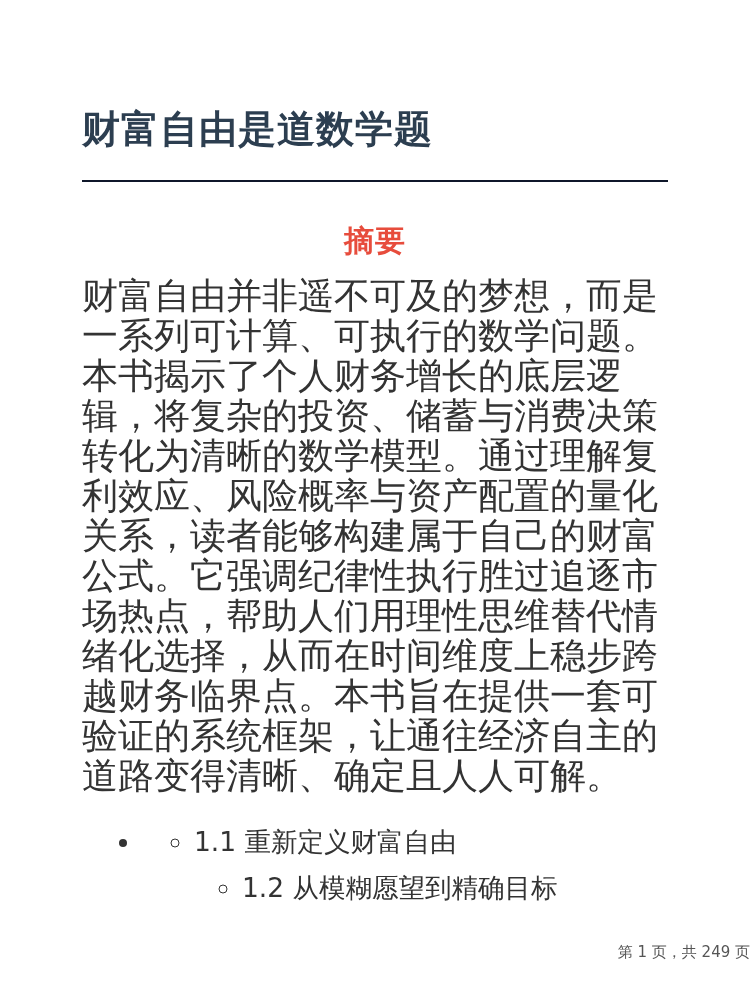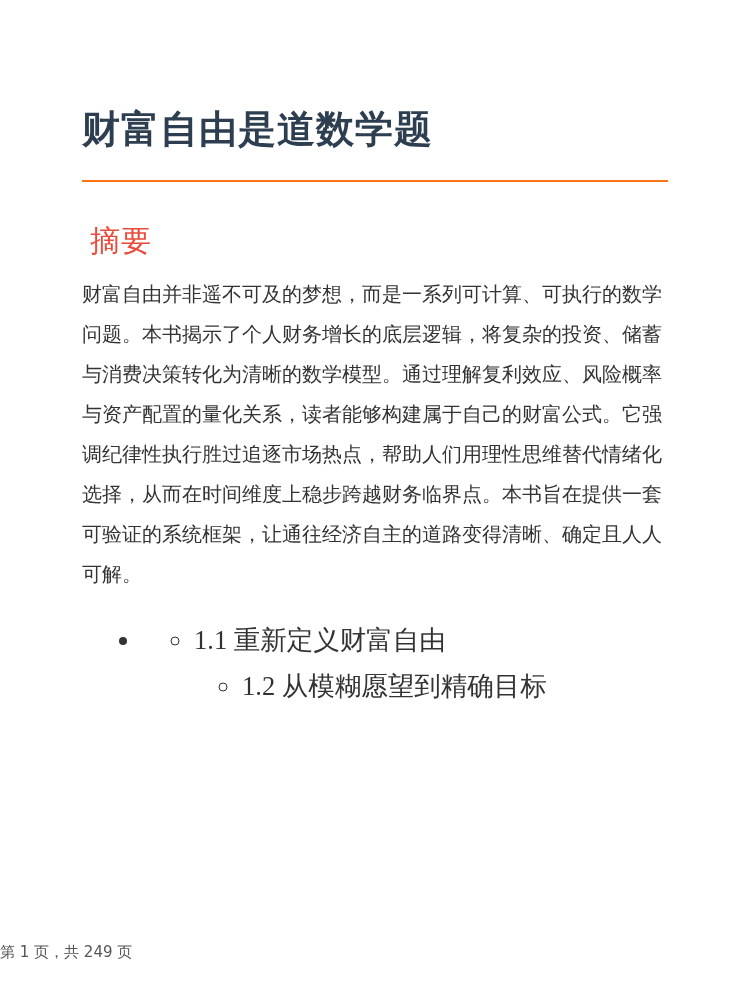--- a/index.html
+++ b/index.html
@@ -20,67 +20,67 @@
     background: #ffffff;
   }
   h1.doc-title {
     margin: 0;
     padding: 104px 0 26px 0;
     font-size: 38px;
     line-height: 50px;
     font-weight: 700;
     color: #2c3e50;
     letter-spacing: 1px;
-    border-bottom: 2px solid #f97316;
+    border-bottom: 2px solid #0f172a;
   }
   h2.section-heading {
-    margin: 8px;
+    margin: 16px;
     font-size: 30px;
     line-height: 38px;
-    font-weight: 400;
+    font-weight: 700;
     color: #e74c3c;
     letter-spacing: 1px;
+    text-align: center;
   }
   h2.abstract-heading { margin-top: 40px; }
   h2.toc-heading { margin-top: 44px; }
   p.abstract-body {
     margin: 14px 0 0 0;
-    font-size: 20px;
+    font-size: 36px;
     line-height: 40px;
     color: #333333;
     text-align: left;
   }
   ul.toc-list {
     margin: 18px 0 0 0;
     padding: 0 0 0 60px;
     list-style: disc;
   }
   ul.toc-list > li {
     font-size: 26.5px;
     line-height: 40px;
     color: #333333;
   }
   ul.toc-sublist {
     margin: 26px 0 0 0;
     padding: 0 0 0 52px;
     list-style: circle;
-    font-family: Liberation Serif, serif;
   }
   ul.toc-sublist > li {
     font-size: 26.5px;
     line-height: 40px;
     color: #333333;
   }
   ul.toc-sublist > li + li { margin-top: 6px; margin-left: 48px; }
   .page-footer {
     position: absolute;
     left: 0;
     bottom: 38px;
     width: 750px;
-    text-align: left;
+    text-align: right;
     font-size: 15px;
     line-height: 20px;
     color: #555555;
   }
 </style>
 </head>
 <body>
 
 <div class="page">
 

